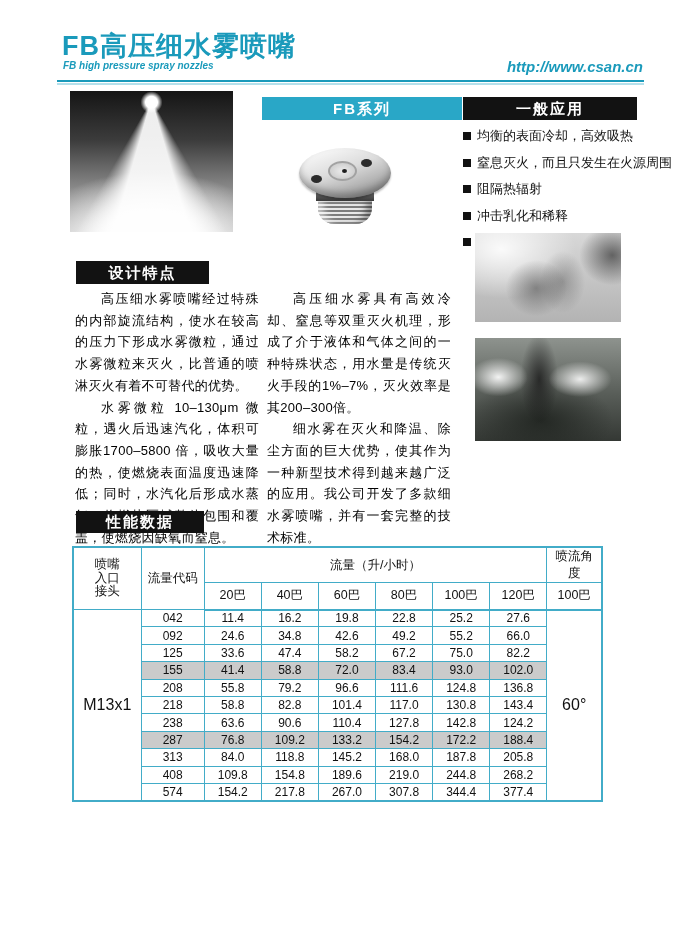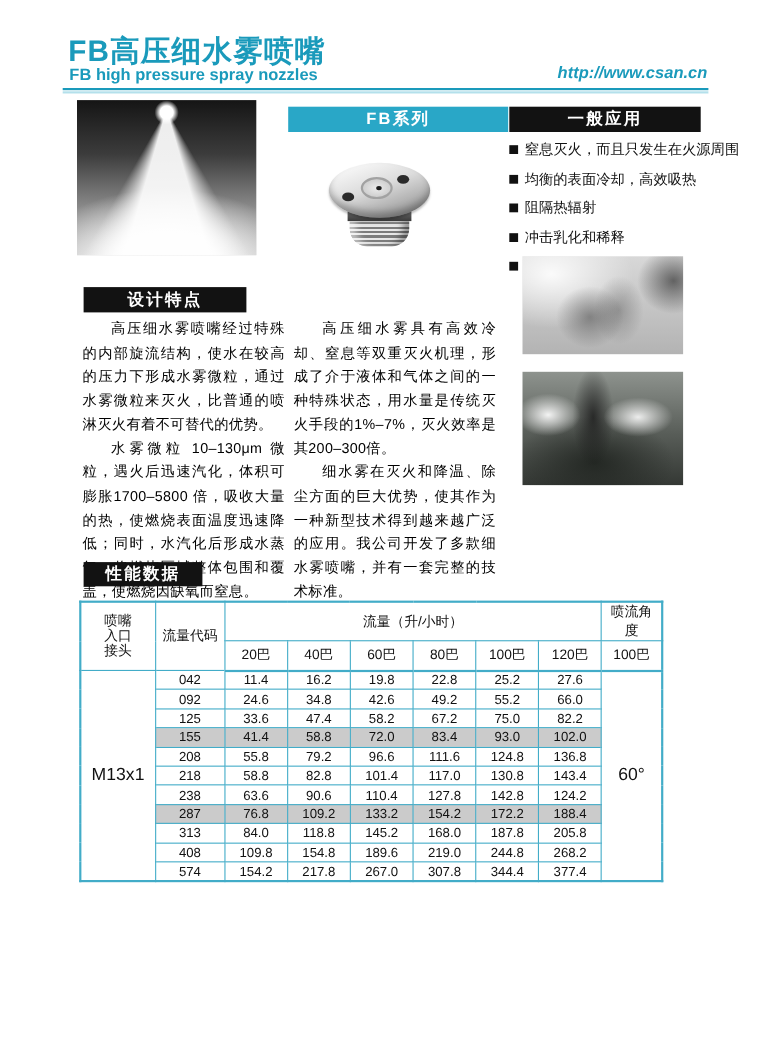--- a/index.html
+++ b/index.html
@@ -8,32 +8,32 @@
     --bar-black:#121212;
     --tborder:#42ACC8;
     --hl:#CBCBCB;
   }
   *{margin:0;padding:0;box-sizing:border-box;}
   body{background:#fff;font-family:"Liberation Sans","DejaVu Sans",sans-serif;}
   .page{position:relative;width:700px;height:943px;background:#ffffff;overflow:hidden;border-radius:21px;}
 
   
   .title{position:absolute;left:62px;top:28px;font-size:27px;font-weight:bold;color:var(--accent);letter-spacing:1px;}
-  .subtitle{position:absolute;left:63px;top:60px;font-size:15px;font-weight:bold;color:var(--accent);}
+  .subtitle{position:absolute;left:63px;top:60px;font-size:10px;font-weight:bold;color:var(--accent);font-style:italic;}
   .website{position:absolute;right:57px;top:58px;font-size:15px;font-weight:bold;font-style:italic;color:var(--accent);text-decoration:none;}
   .rule{position:absolute;left:57px;top:80px;width:587px;height:2px;background:var(--accent);box-shadow:0 3px 0 rgba(41,167,199,.35);}
 
   
   .bar{position:absolute;height:23px;line-height:23px;text-align:center;font-size:15px;font-weight:bold;color:#fff;letter-spacing:2px;}
   .bar.teal{background:var(--bar-teal);}
   .bar.black{background:var(--bar-black);}
   .series-bar{left:262px;top:97px;width:200px;}
   .apps-bar{left:463px;top:97px;width:174px;}
-  .design-bar{left:76px;top:261px;width:148px;}
-  .perf-bar{left:76px;top:511px;width:108px;height:22px;line-height:22px;}
+  .design-bar{left:76px;top:261px;width:133px;}
+  .perf-bar{left:76px;top:511px;width:128px;height:22px;line-height:22px;}
 
   
   .spray-photo{position:absolute;left:70px;top:91px;width:163px;height:141px;
     background:
       radial-gradient(circle 11px at 50% 8%, #ffffff 0 6px, rgba(255,255,255,0) 11px),
       conic-gradient(from 150deg at 50% 6%, rgba(255,255,255,0) 0deg, rgba(255,255,255,.92) 14deg 46deg, rgba(255,255,255,0) 60deg),
       radial-gradient(ellipse 95% 60% at 50% 104%, rgba(250,250,250,.95) 30%, rgba(250,250,250,0) 78%),
       linear-gradient(180deg,#151515 0%,#3c3c3c 35%,#8c8c8c 70%,#bcbcbc 100%);}
 
   .nozzle-photo{position:absolute;left:297px;top:148px;width:96px;height:76px;}
@@ -108,25 +108,25 @@
     <div class="nozzle-hole-left"></div>
     <div class="nozzle-hole-right"></div>
     <div class="nozzle-ring"></div>
     <div class="nozzle-center"></div>
   </div>
 
   <div class="bar black apps-bar">一般应用</div>
   <ul class="apps-list">
     <li>
         <span class="bullet-square"></span>
+        <span>均衡的表面冷却，高效吸热</span>
+      </li>
+    <li>
+        <span class="bullet-square"></span>
         <span>窒息灭火，而且只发生在火源周围</span>
-      </li>
-    <li>
-        <span class="bullet-square"></span>
-        <span>均衡的表面冷却，高效吸热</span>
       </li>
     <li>
         <span class="bullet-square"></span>
         <span>阻隔热辐射</span>
       </li>
     <li>
         <span class="bullet-square"></span>
         <span>冲击乳化和稀释</span>
       </li>
     <li>

